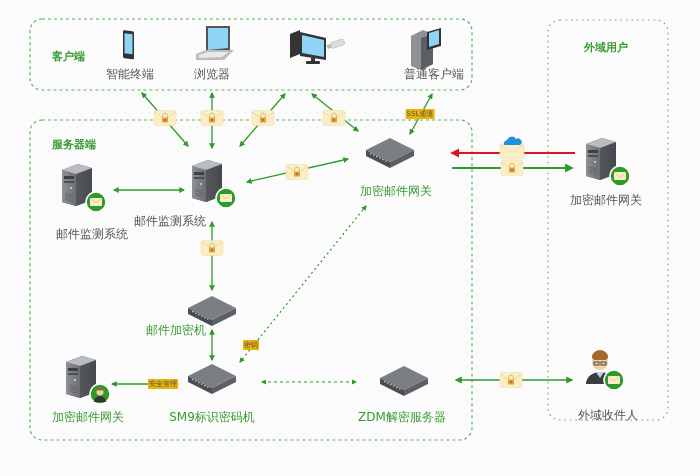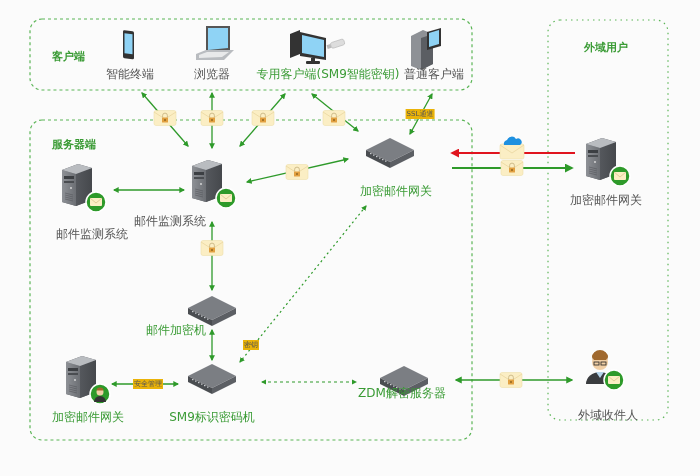--- a/index.html
+++ b/index.html
@@ -175,28 +175,27 @@
       <use href="#mailbadge" x="14" y="12"></use>
     </g>
   </svg>
 
   <div class="zone-title" style="left:52px;top:49px;">客户端</div>
   <div class="zone-title" style="left:52px;top:137px;">服务器端</div>
   <div class="zone-title" style="left:584px;top:40px;">外域用户</div>
 
   <div class="lbl" style="left:130px;top:66px;">智能终端</div>
   <div class="lbl" style="left:212px;top:66px;">浏览器</div>
-  <div class="lbl green" style="left:328px;top:66px;">专用客户端(SM9智能密钥)</div>
   <div class="lbl" style="left:434px;top:66px;">普通客户端</div>
   <div class="lbl" style="left:170px;top:213px;">邮件监测系统</div>
   <div class="lbl" style="left:92px;top:226px;">邮件监测系统</div>
   <div class="lbl green" style="left:396px;top:183px;">加密邮件网关</div>
   <div class="lbl green" style="left:176px;top:322px;">邮件加密机</div>
   <div class="lbl green" style="left:88px;top:409px;">加密邮件网关</div>
   <div class="lbl green" style="left:212px;top:409px;">SM9标识密码机</div>
-  <div class="lbl green" style="left:402px;top:385px;">ZDM解密服务器</div>
+  <div class="lbl green" style="left:402px;top:409px;">ZDM解密服务器</div>
   <div class="lbl" style="left:606px;top:192px;">加密邮件网关</div>
   <div class="lbl" style="left:608px;top:407px;">外域收件人</div>
 
   <div class="small" style="left:420px;top:114px;">SSL通道</div>
   <div class="small" style="left:212px;top:345px;margin-left:39px;">密钥</div>
-  <div class="small" style="left:148px;top:384px;font-family:Liberation Serif, serif;">安全管理</div>
+  <div class="small" style="left:163px;top:384px;font-family:Liberation Serif, serif;">安全管理</div>
 </div>
 
 </body></html>

